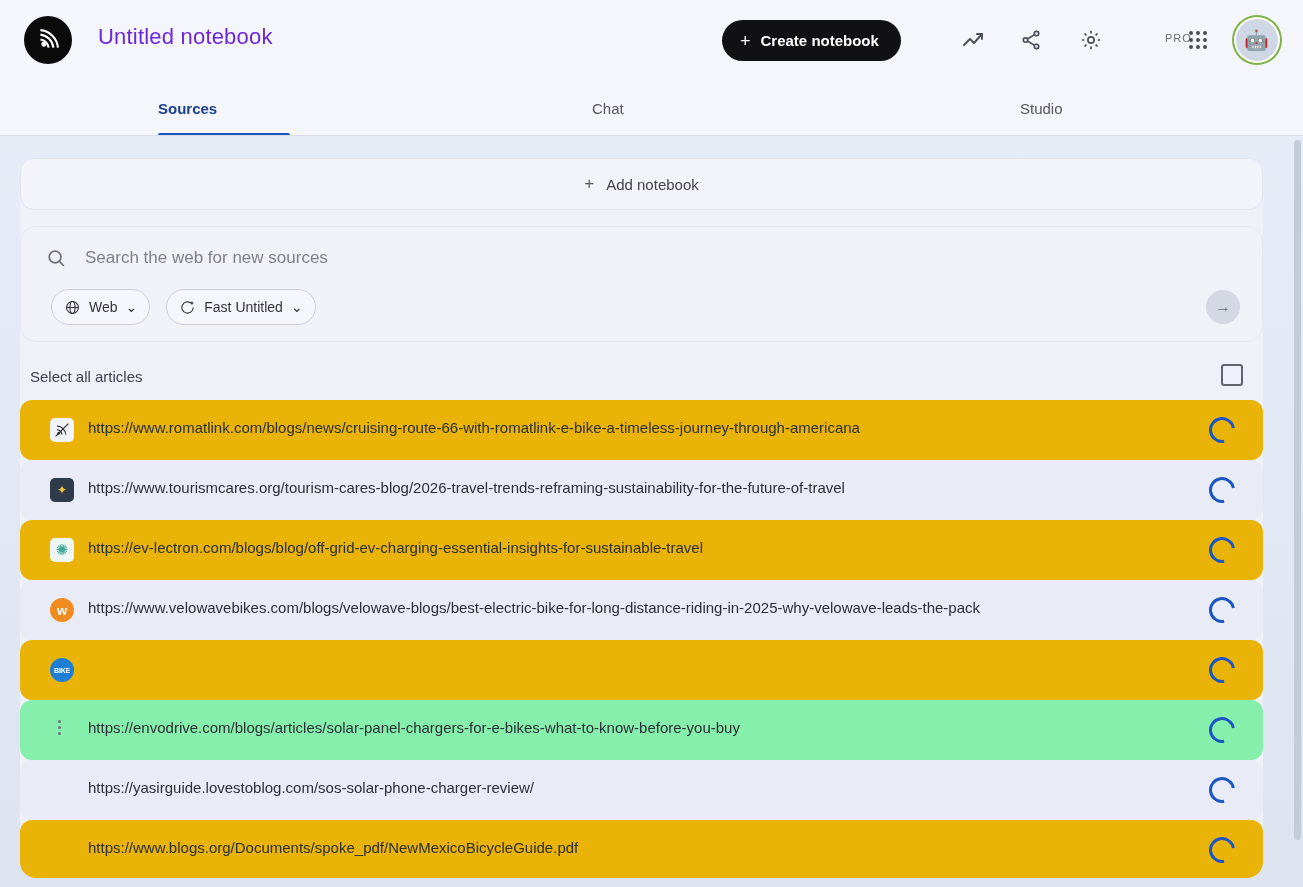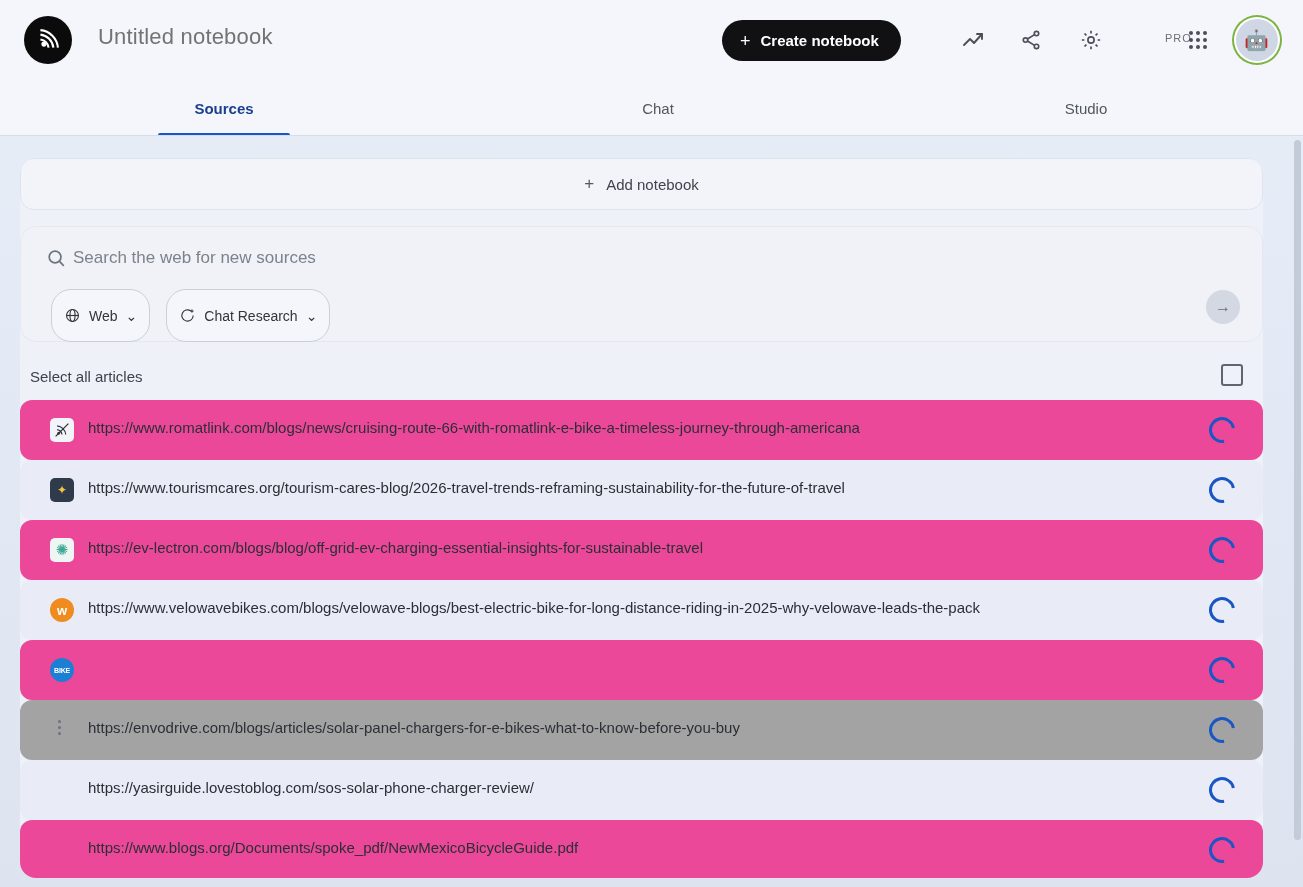--- a/index.html
+++ b/index.html
@@ -22,21 +22,21 @@
     background: #f4f6fb;
   }
   .logo {
     position: absolute; left: 24px; top: 16px;
     width: 48px; height: 48px; border-radius: 50%;
     background: #0b0b0c;
     display: flex; align-items: center; justify-content: center;
   }
   .title {
     position: absolute; left: 98px; top: 24px;
-    font-size: 22px; color: #737373; letter-spacing: .2px;
+    font-size: 22px; color: #6d28d9; letter-spacing: .2px;
   }
   .create-btn {
     position: absolute; left: 722px; top: 20px;
     height: 41px; padding: 0 22px 0 18px;
     border-radius: 22px; background: #111114; color: #fff;
     display: flex; align-items: center; gap: 10px;
     font-size: 15px; font-weight: bold; cursor: pointer;
     border: none;
   }
   .create-btn .plus { font-size: 18px; font-weight: normal; line-height: 1; }
@@ -63,21 +63,21 @@
   }
   .grid-dots i { width: 4px; height: 4px; background: #4a4f57; border-radius: 50%; display: block; }
 
   
   .tabs {
     position: absolute; left: 0; top: 80px; width: 1303px; height: 56px;
     background: #f4f6fb;
   }
   .tab {
     position: absolute; top: 0; height: 56px;
-    display: flex; align-items: center; justify-content: center;
+    display: flex; align-items: center; 
     font-size: 15px; color: #52565e; cursor: pointer;
   }
   .tab.active { color: #1b3f8f; font-weight: bold; }
   .tab .underline {
     position: absolute; left: 0; right: 0; bottom: 0; height: 3px;
     background: #1a56c4; border-radius: 2px 2px 0 0;
   }
   .tabs-sep {
     position: absolute; left: 0; top: 135px; width: 1303px; height: 1px;
     background: #d7dce6;
@@ -100,30 +100,30 @@
   }
   .add-sources .plus { font-size: 17px; color: #53585f; }
 
   .search-card {
     position: absolute; left: 0; top: 68px; width: 1243px; height: 116px;
     border-radius: 16px; background: #f0f2f8;
     border: 1px solid #e4e8f0;
   }
   .search-row {
     position: absolute; left: 0; top: 0; width: 100%; height: 62px;
-    display: flex; align-items: center; gap: 4px; padding: 0 24px; justify-content: flex-end;
+    display: flex; align-items: center; gap: 16px; padding: 0 24px; justify-content: flex-end;
   }
   .search-input {
     flex: 1; border: none; background: transparent; outline: none;
     font-size: 17px; color: #2d3138;
     font-family: "Liberation Sans", sans-serif;
   }
   .search-input::placeholder { color: #7c828b; }
   .chip {
-    height: 53px; border-radius: 20px; border: 1px solid #c9cfdb;
+    height: 36px; border-radius: 20px; border: 1px solid #c9cfdb;
     background: #f4f6fb; display: inline-flex; align-items: center;
     gap: 8px; padding: 16px 12px; font-size: 14px; color: #31353c; cursor: pointer;
   }
   .chips {
     position: absolute; left: 30px; top: 62px; display: flex; gap: 16px;
   }
   .go-btn {
     position: absolute; right: 22px; top: 63px;
     width: 34px; height: 34px; border-radius: 50%;
     background: #d3d8e3; color: #6a7078;
@@ -143,25 +143,25 @@
     width: 22px; height: 22px; border: 2px solid #5f6570; border-radius: 3px;
     background: transparent; cursor: pointer;
   }
 
   
   .rows { position: absolute; left: 0; top: 242px; width: 1243px; }
   .row {
     position: relative; height: 60px; width: 1243px;
     display: flex; align-items: center;
     border-radius: 12px;
-    background: #ec4899;
+    background: #eab308;
     margin-bottom: 0;
   }
   .row.alt { background: #e9ecf6; }
-  .row.hl { background: #a3a3a3; }
+  .row.hl { background: #86efac; }
   .row .favicon {
     position: absolute; left: 30px; top: 18px;
     width: 24px; height: 24px; border-radius: 5px;
     display: flex; align-items: center; justify-content: center;
     font-size: 12px; color: #fff; overflow: hidden;
   }
   .row .dots {
     position: absolute; left: 38px; top: 20px; width: 8px;
     display: flex; flex-direction: column; gap: 3px; cursor: pointer;
   }
@@ -295,21 +295,21 @@
           <span>Web</span>
           <span>⌄</span>
         </div>
         <div class="chip">
           <span>
             <svg class="svg-ico" width="17" height="17" viewBox="0 0 24 24" fill="none" stroke="#31353c" stroke-width="1.6">
               <path d="M20 12a8 8 0 1 1-3.2-6.4"></path>
               <path d="M18.3 2.6l.9 2.2 2.2.9-2.2.9-.9 2.2-.9-2.2-2.2-.9 2.2-.9z" fill="#31353c" stroke="none"></path>
             </svg>
           </span>
-          <span>Chat Research</span>
+          <span>Fast Untitled</span>
           <span>⌄</span>
         </div>
       </div>
 
       <div class="go-btn">
         <span>→</span>
       </div>
     </div>
 
     <div class="select-all">

